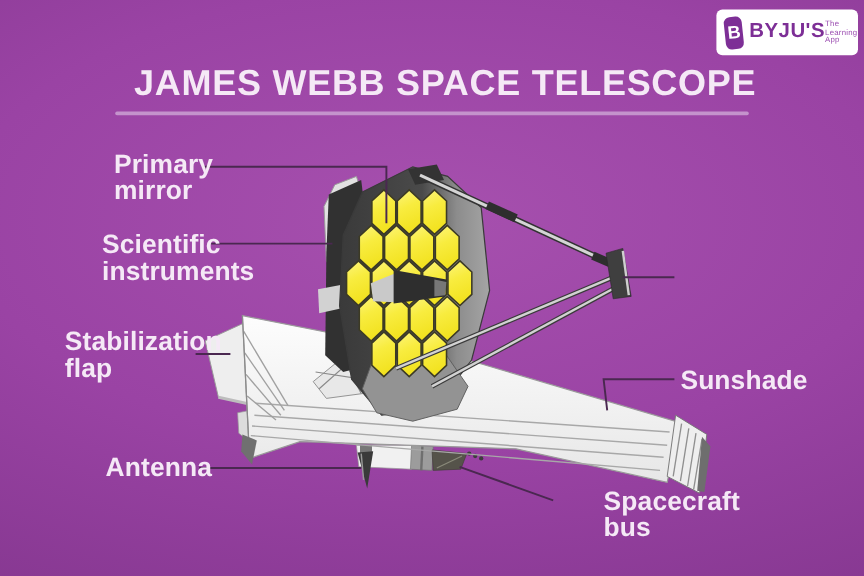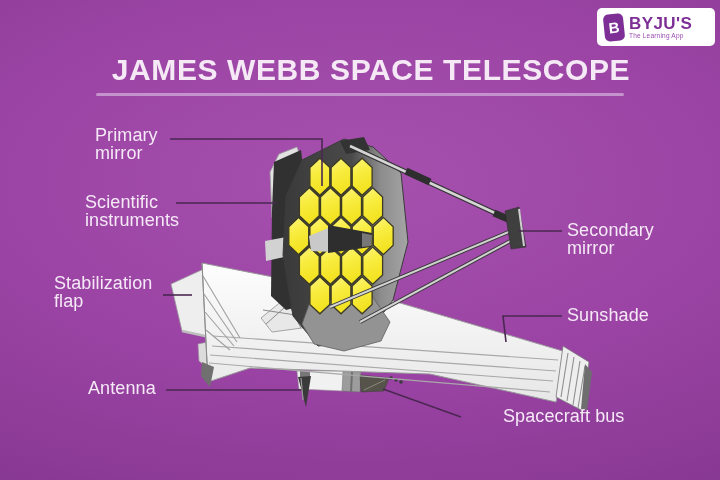--- a/index.html
+++ b/index.html
@@ -17,26 +17,26 @@
   .title-underline{width:528px;height:3px;background:#c493cc;margin:7px auto 0;border-radius:2px;}
   .logo{
     position:absolute;left:597px;top:8px;width:118px;height:38px;background:#ffffff;
     border-radius:5px;display:flex;align-items:center;padding-left:7px;gap:5px;
   }
   .logo-badge{
     width:20px;height:27px;background:#7d2f96;border-radius:5px;
     display:flex;align-items:center;justify-content:center;transform:rotate(-6deg);
     color:#ffffff;font-weight:700;font-size:15px;
   }
-  .logo-text{display:flex;flex-direction:column;line-height:1;}
+  .logo-text{display:flex;flex-direction:row;line-height:1;}
   .logo-name{color:#7d2f96;font-weight:700;font-size:17px;letter-spacing:0.4px;}
   .logo-tagline{color:#9a4bb0;font-size:6.5px;margin-top:1.5px;letter-spacing:0.2px;}
   svg.diagram{position:absolute;left:0;top:0;width:720px;height:480px;}
   .part-label{
-    position:absolute;color:#f5e9f6;font-size:18px;font-weight:400;line-height:1.02;
+    position:absolute;color:#f5e9f6;font-size:22px;font-weight:700;line-height:1.02;
     letter-spacing:0.1px;
   }
   .lbl-primary{left:95px;top:126px;width:85px;}
   .lbl-scientific{left:85px;top:193px;width:112px;}
   .lbl-stab{left:54px;top:274px;width:120px;}
   .lbl-antenna{left:88px;top:379px;width:120px;}
   .lbl-secondary{left:567px;top:221px;width:110px;}
   .lbl-sunshade{left:567px;top:306px;width:130px;}
   .lbl-bus{left:465px;top:407px;width:150px;margin-left:38px;}
 </style>
@@ -194,16 +194,15 @@
       <path d="M562,231 H519"></path>
       <path d="M562,316 H503 L506,342"></path>
       <path d="M461,417 L383,389"></path>
     </g>
   </svg>
 
   <div class="part-label lbl-primary">Primary mirror</div>
   <div class="part-label lbl-scientific">Scientific instruments</div>
   <div class="part-label lbl-stab">Stabilization flap</div>
   <div class="part-label lbl-antenna">Antenna</div>
-  <div class="part-label lbl-secondary">Secondary mirror</div>
   <div class="part-label lbl-sunshade">Sunshade</div>
   <div class="part-label lbl-bus">Spacecraft bus</div>
 </div>
 
 </body></html>

